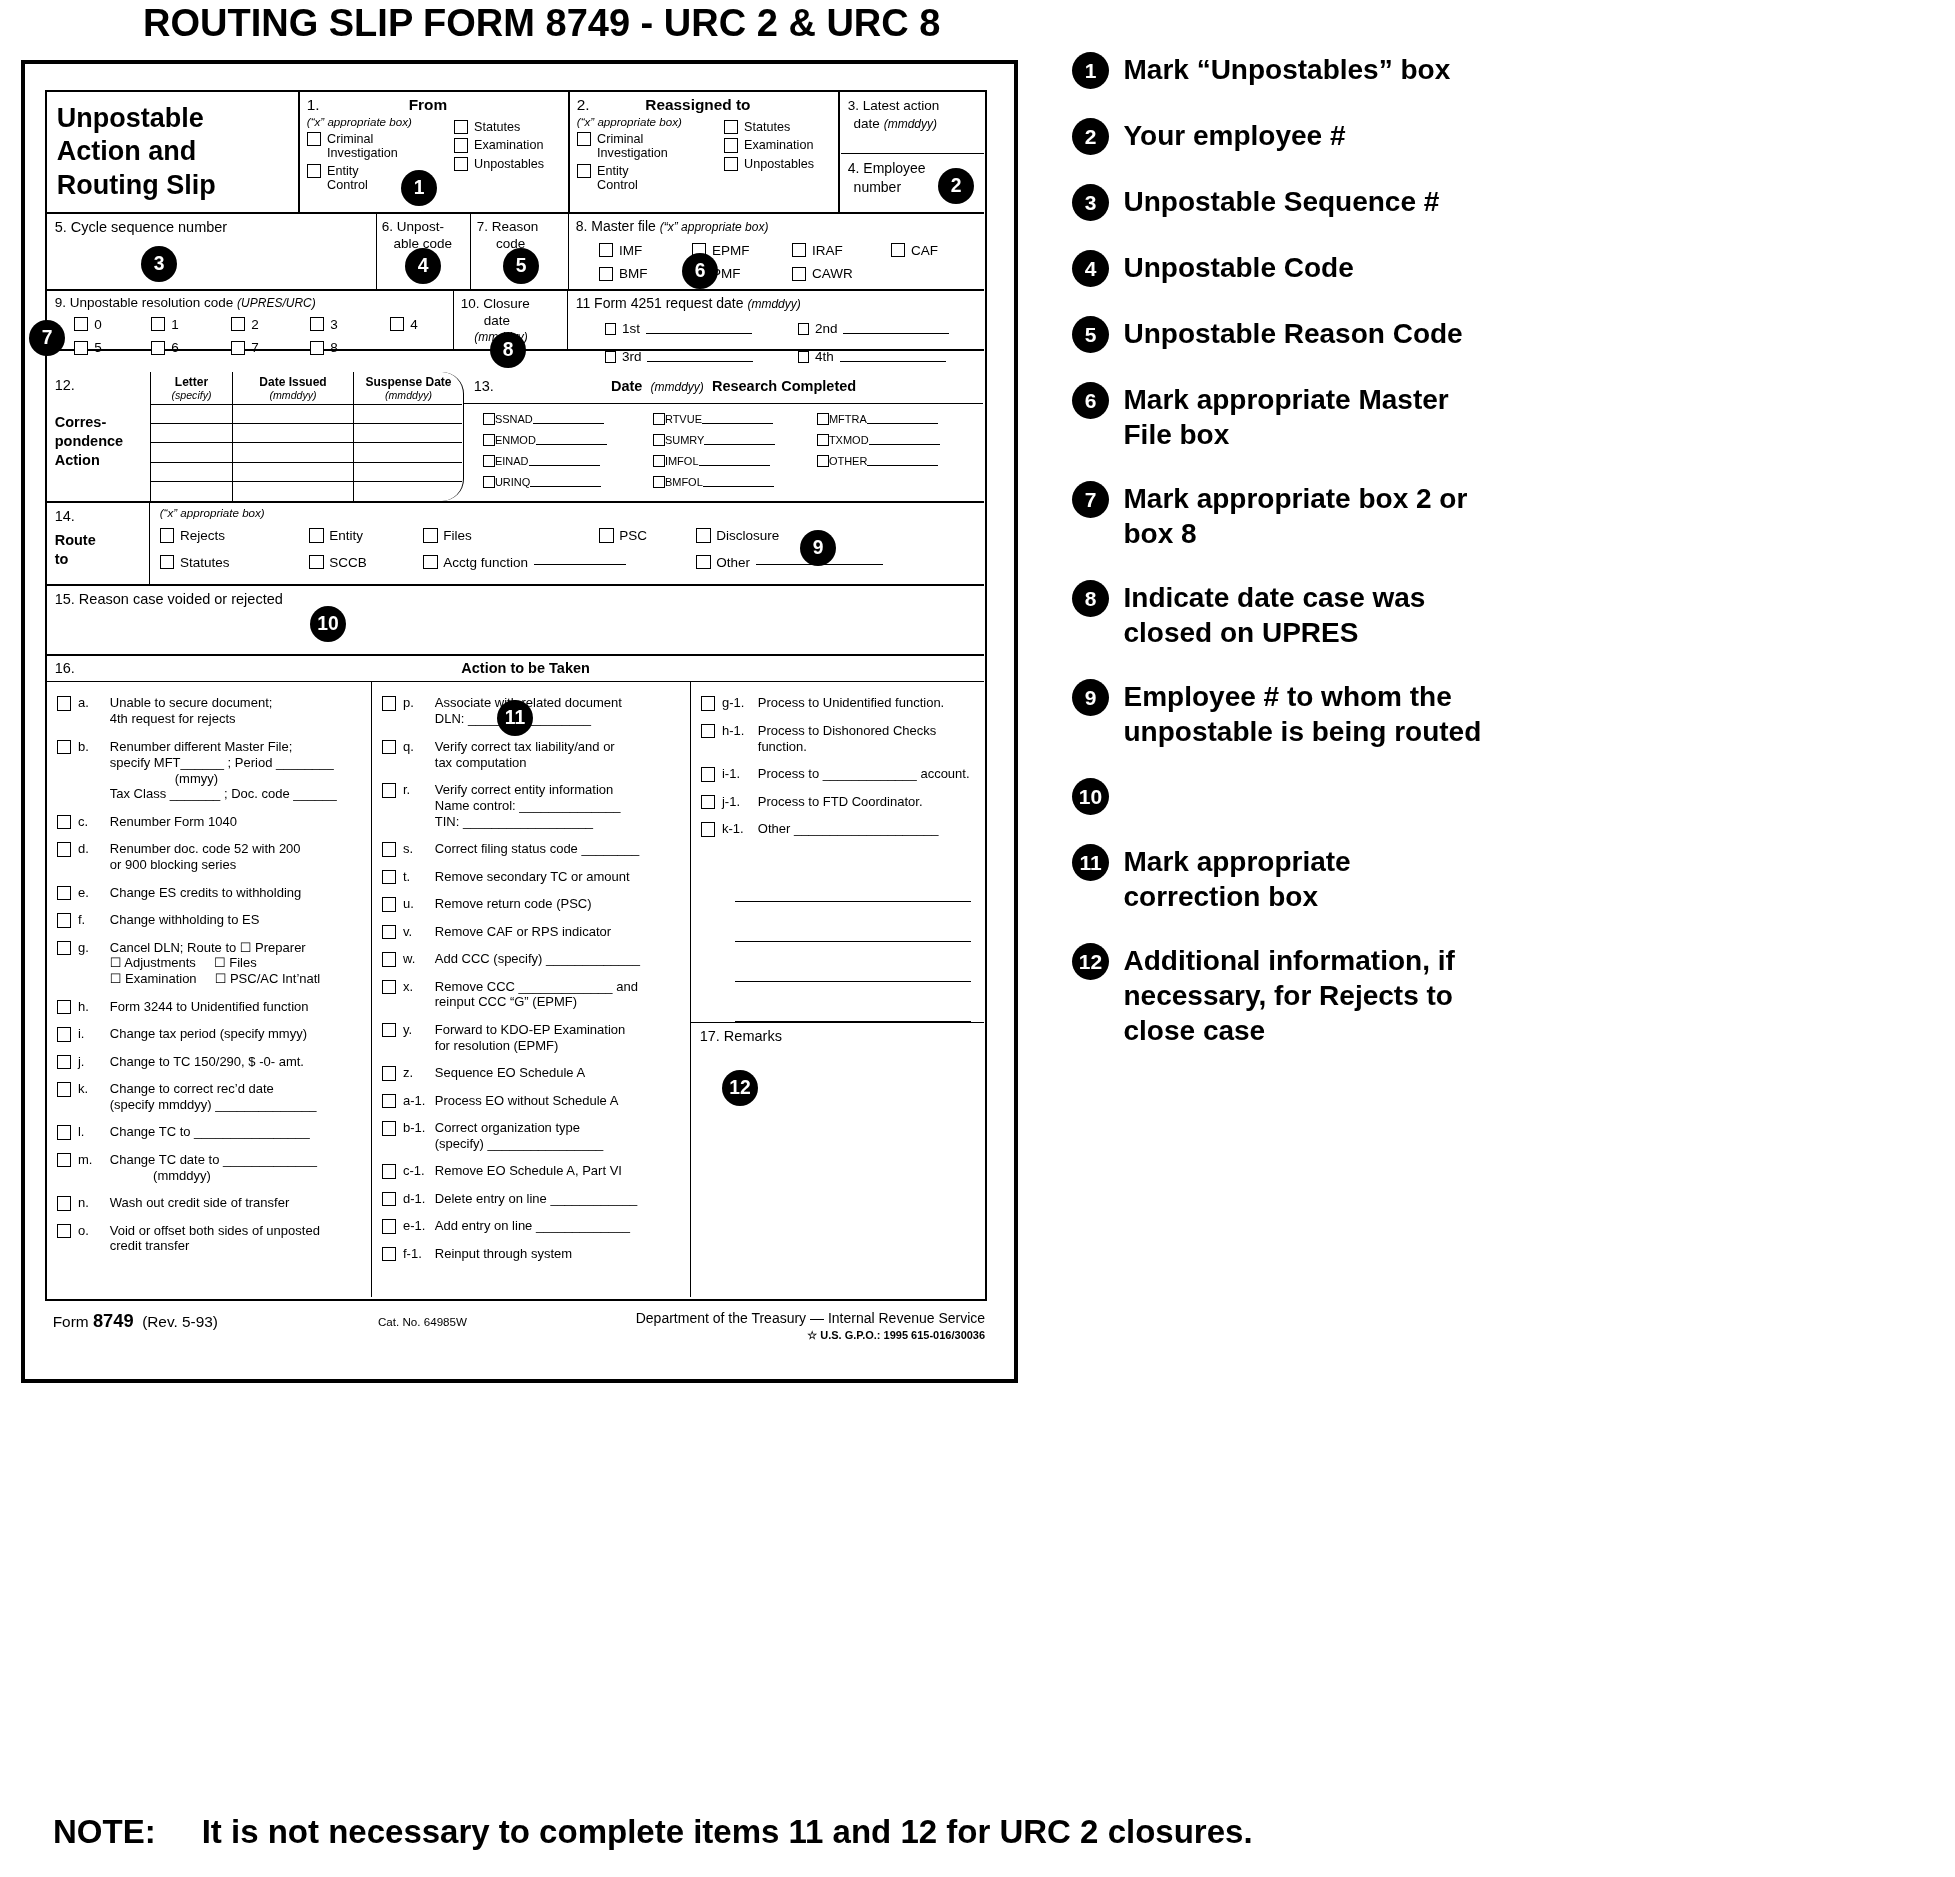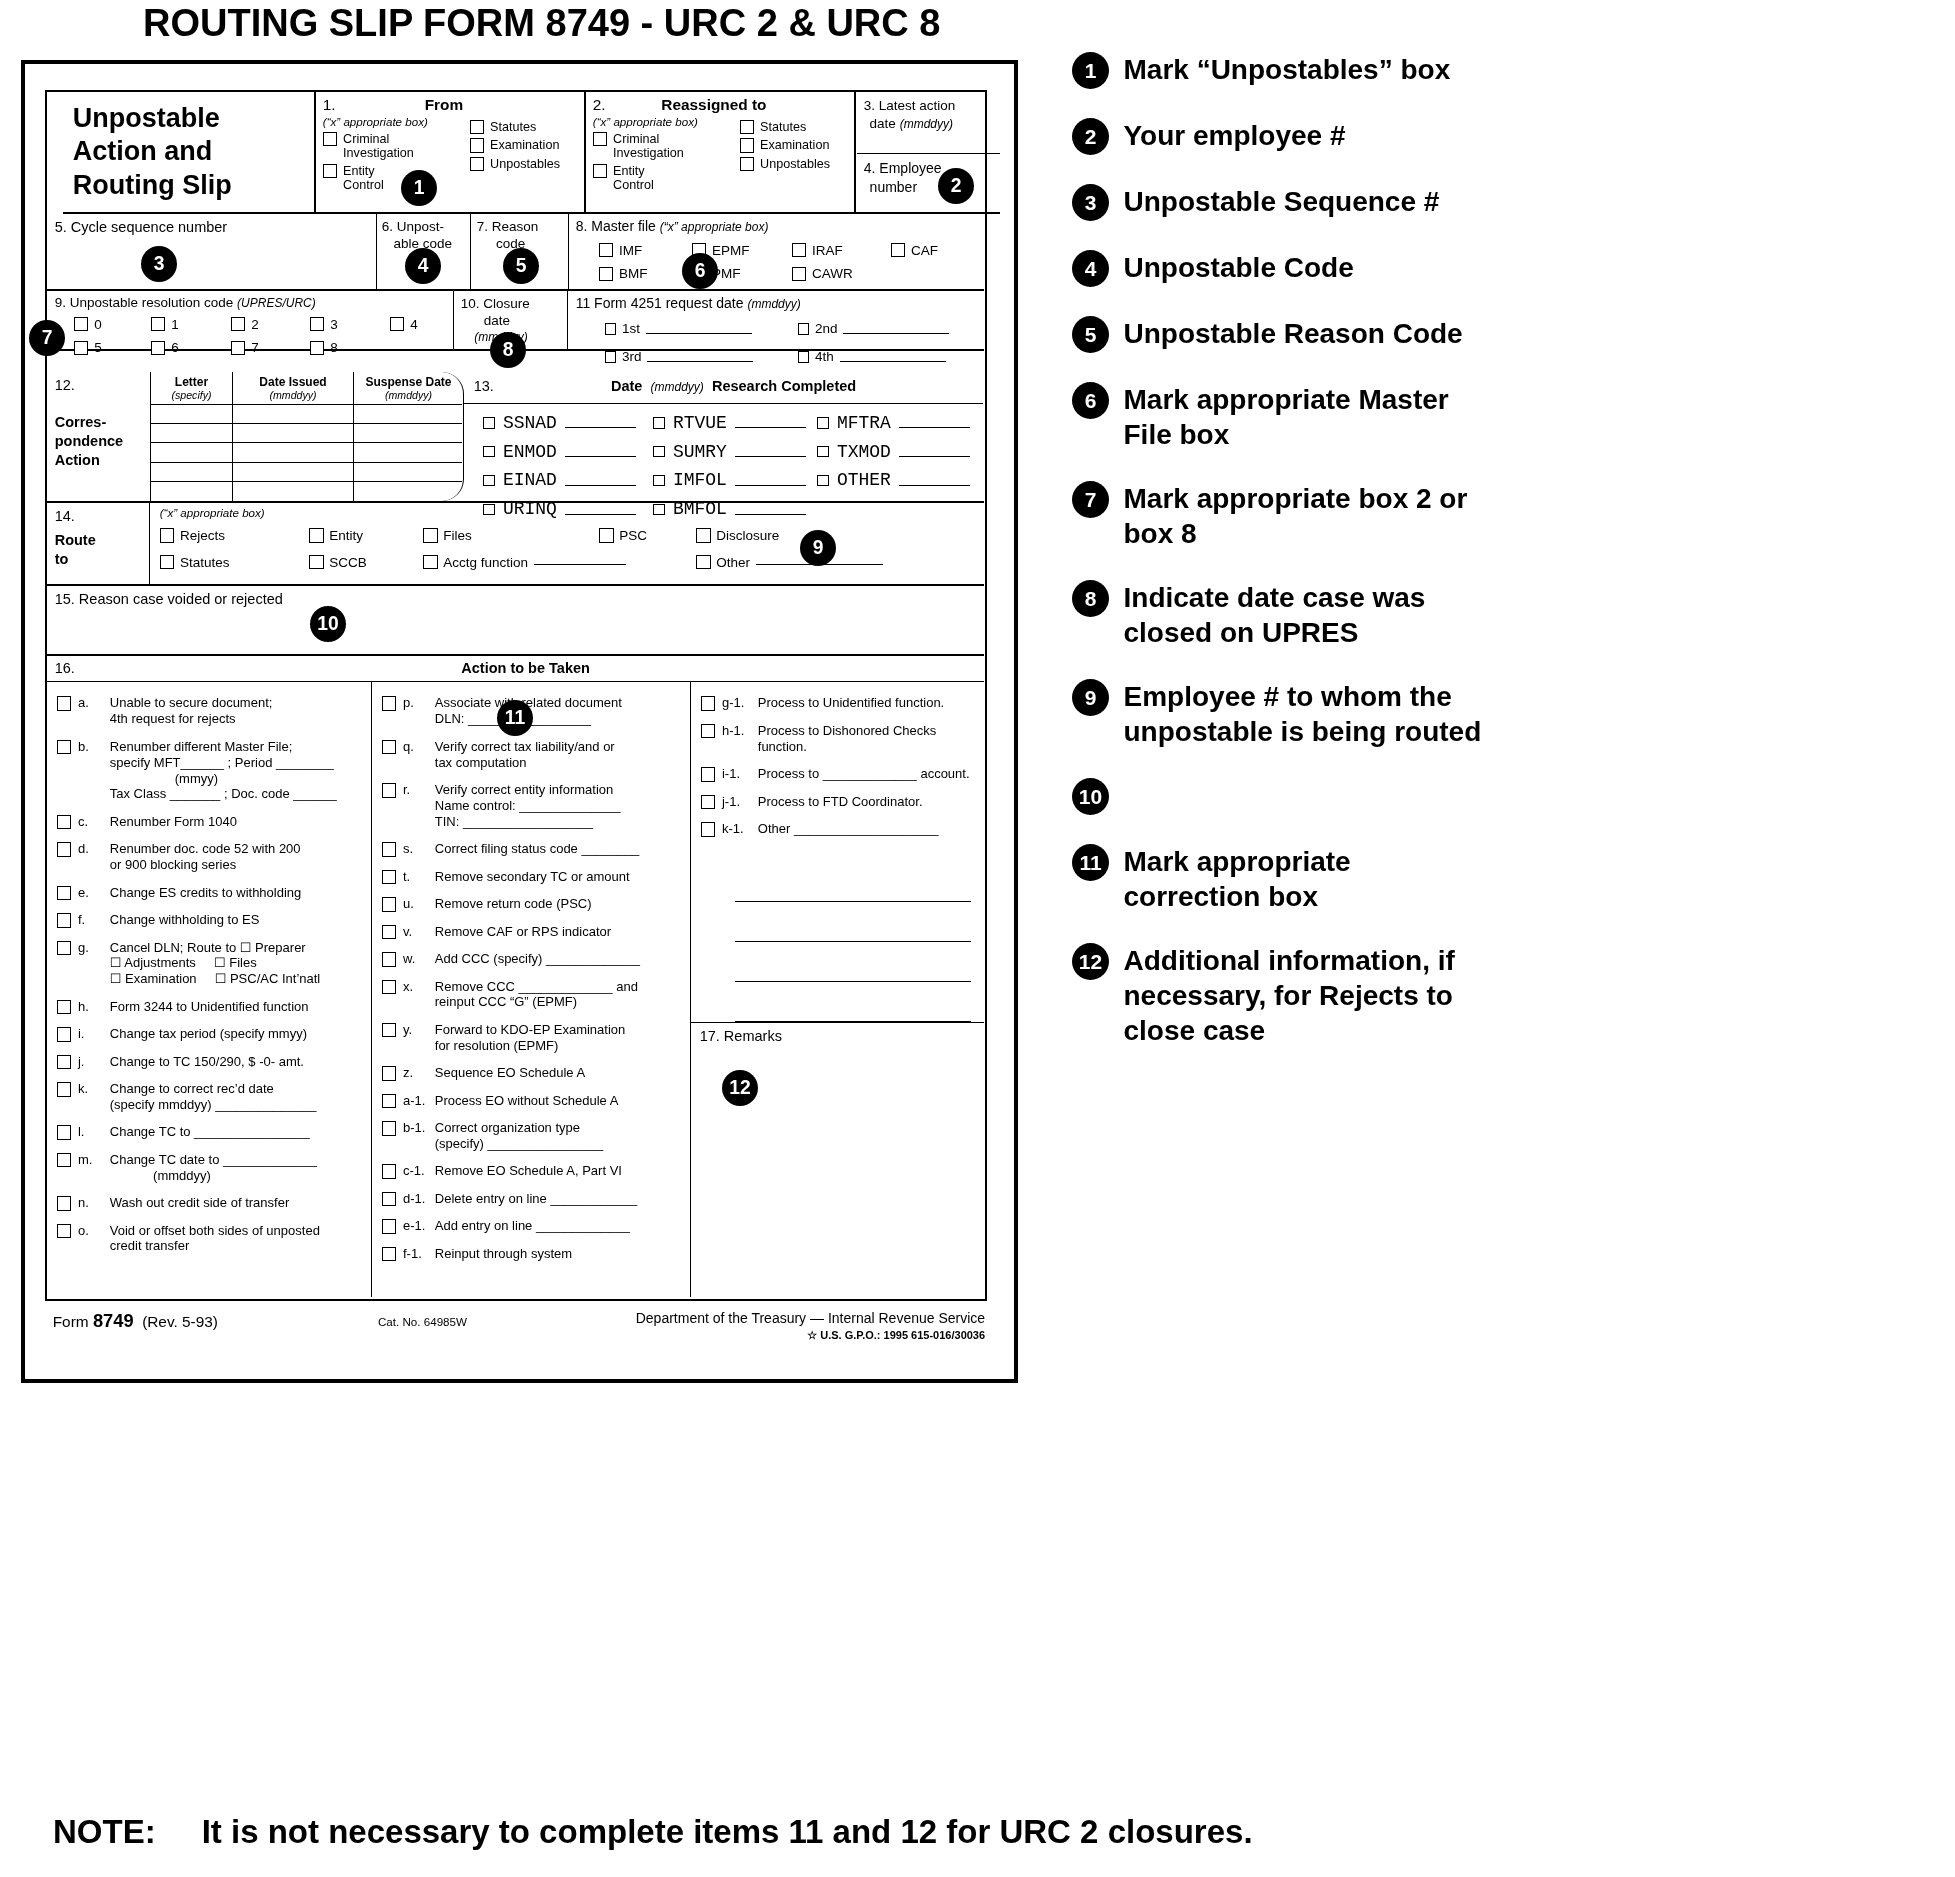--- a/index.html
+++ b/index.html
@@ -2,21 +2,21 @@
 <html><head>
 <meta charset="utf-8">
 <style>
 *{margin:0;padding:0;box-sizing:border-box;}
 body{background:#fff;}
 .sheet{position:relative;width:1955px;height:1878px;background:#fff;color:#000;font-family:"Liberation Sans",sans-serif;overflow:hidden;}
 .main-title{position:absolute;left:143px;top:1.9px;font-size:38px;font-weight:bold;}
 .form-box{position:absolute;left:21px;top:60px;width:997px;height:1323px;border:4.8px solid #000;background:#fff;}
 .inner{position:absolute;left:20px;top:26px;width:942px;height:1211px;border:2.9px solid #000;}
 .row{position:absolute;left:0;width:937px;}
-.row1{top:0;height:122px;border-bottom:2.9px solid #000;margin-left:16px;}
+.row1{top:0;height:122px;border-bottom:2.9px solid #000;}
 .row2{top:122px;height:77px;border-bottom:2.9px solid #000;}
 .row3{top:199px;height:60px;border-bottom:2.9px solid #000;}
 .row4{top:280px;height:131px;border-bottom:2.9px solid #000;}
 .row5{top:411px;height:83px;border-bottom:2.9px solid #000;}
 .row6{top:494px;height:70px;border-bottom:2.9px solid #000;padding:4.8px 7.7px;font-size:14.5px;}
 .row7{top:564px;height:641px;}
 .cell{position:absolute;top:0;height:100%;}
 .cell-title{left:0;width:253px;border-right:2.9px solid #000;padding:9.7px;font-size:27px;font-weight:bold;line-height:1.25;}
 .cell-title span{white-space:pre-line;}
 .cell-from{left:253px;width:270px;border-right:2.9px solid #000;}
@@ -67,21 +67,21 @@
 .corr-h{font-size:12px;font-weight:bold;padding-top:2.9px;}
 .corr-sub{font-size:10.6px;font-style:italic;}
 .corr-hline{position:absolute;left:0;width:100%;border-bottom:1.4px solid #000;}
 .h1{top:32px;}.h2{top:51px;}.h3{top:70px;}.h4{top:90px;}.h5{top:109px;}
 .cell13{left:417px;width:519px;}
 .c13-hdr{height:32px;border-bottom:1.9px solid #000;display:flex;padding:5.8px 9.7px 0 9.7px;font-size:14.5px;}
 .c13-title{flex:1;text-align:center;}
 .c13-body{display:flex;padding:8.7px 0 0 19.3px;}
 .c13-col{display:flex;flex-direction:column;gap:8.7px;}
 .w1{width:170px;}.w2{width:164px;}
-.c13-col .cbrow{margin-top:0;font-size:18px;align-items:center;gap:8px;font-family:Liberation Mono, monospace;}
+.c13-col .cbrow{margin-top:0;font-size:11px;align-items:center;gap:0;}
 .c14-label{position:absolute;left:0;top:0;width:103px;height:100%;border-right:1.9px solid #000;padding:4.8px 7.7px;font-size:14.5px;}
 .c14-route{font-weight:bold;margin-top:7.7px;line-height:1.3;white-space:pre-line;}
 .c14-content{position:absolute;left:103px;top:0;right:0;height:100%;}
 .rt-hint{position:absolute;left:9.7px;top:2.9px;}
 .rt-col{position:absolute;top:25px;display:flex;flex-direction:column;gap:11.6px;}
 .rtc1{left:9.7px;}.rtc2{left:159px;}.rtc3{left:273px;}.rtc4{left:449px;}.rtc5{left:546px;}
 .rt-col .cbrow{margin-top:0;font-size:13.5px;align-items:flex-start;}
 .a-hdr{height:26px;border-bottom:1.9px solid #000;display:flex;padding:3.9px 7.7px 0 7.7px;font-size:14.5px;}
 .a-title{flex:1;text-align:center;font-weight:bold;}
 .a-cols{display:flex;height:615px;}

